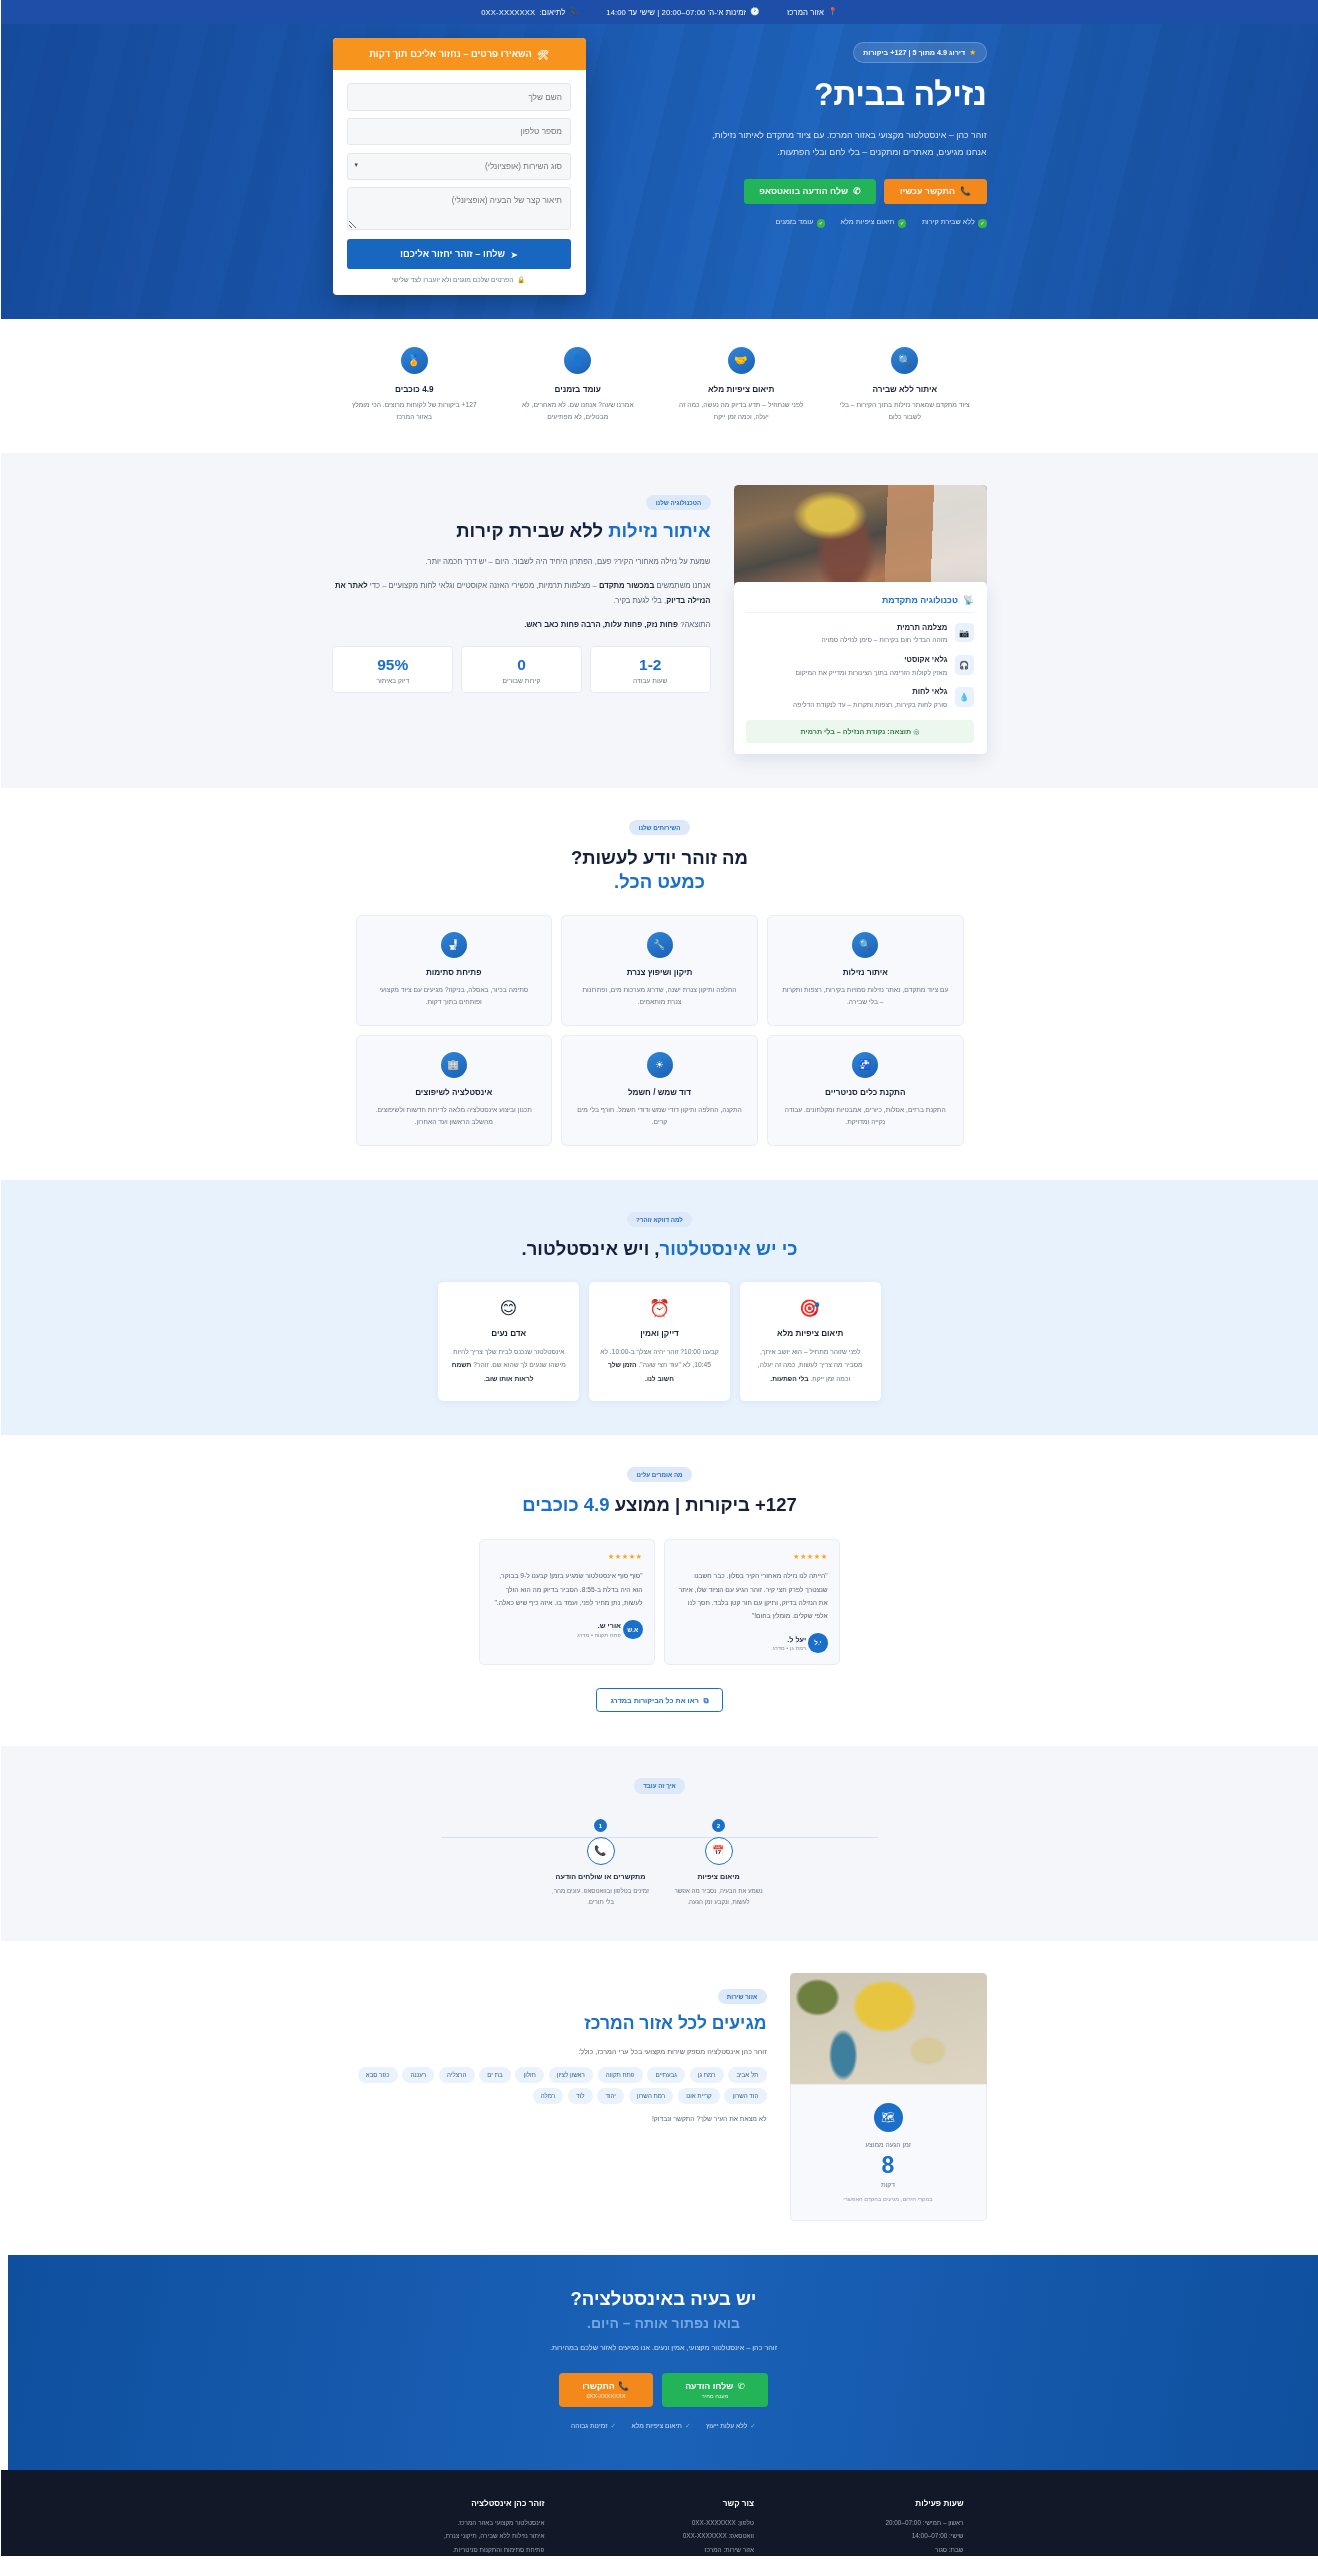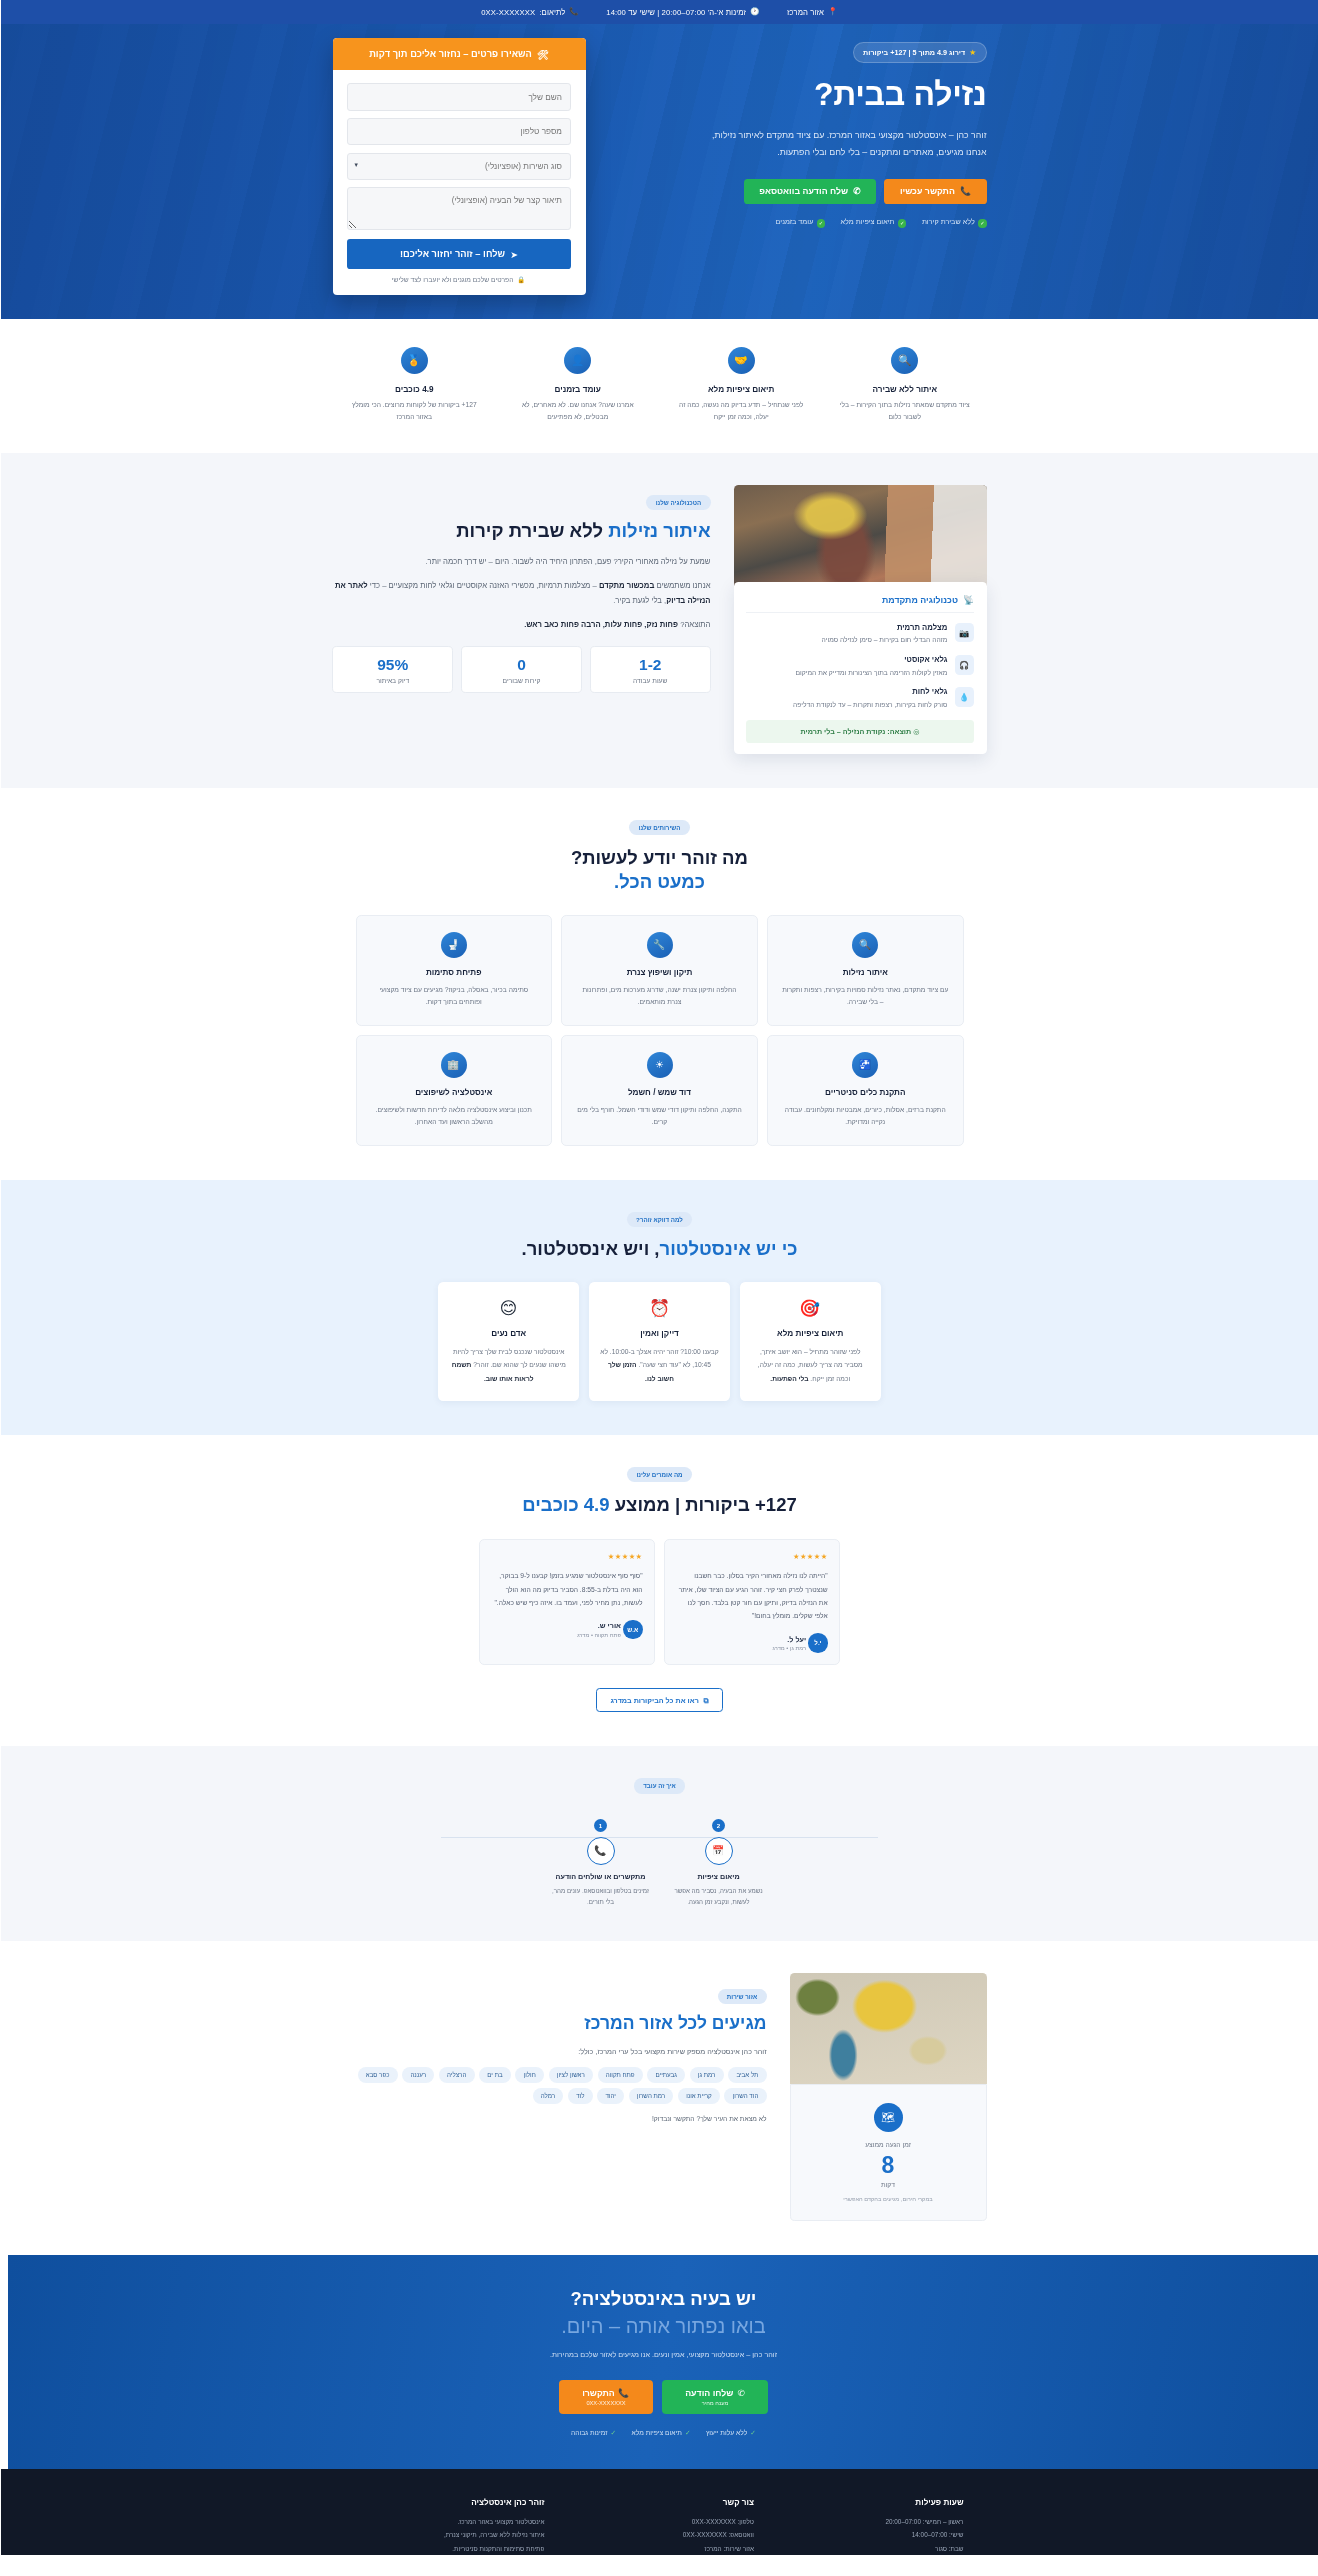--- a/index.html
+++ b/index.html
@@ -261,24 +261,24 @@
     background:#1a6fc9; color:#fff; display:flex; align-items:center; justify-content:center; font-size:10.8px;
   }
   .area-card .lbl { font-size:6.7px; color:#6b7585; }
   .area-card .num { font-size:23px; font-weight:800; color:#1a6fc9; line-height:1.2; margin:4.1px 0 1px; }
   .area-card .unit{ font-size:6.7px; color:#6b7585; margin-bottom:7.2px; }
   .area-card .note{ font-size:5.7px; color:#97a0ae; line-height:1.7; }
 
   
   .cta-band {
     background:linear-gradient(100deg,#0f4f9e 0%,#1a62b8 50%,#0f4f9e 100%);
-    padding:33px 0 32px; text-align:center; color:#fff;margin-left:8px;
+    padding:33px 0 40px; text-align:center; color:#fff;margin-left:8px;
   }
   .cta-band h2 { font-size:18.5px; font-weight:800; margin-bottom:5.2px; }
-  .cta-band h3 { font-size:20px; font-weight:400; color:#76a6e0; margin-bottom:10.3px; }
+  .cta-band h3 { font-size:14px; font-weight:700; color:#76a6e0; margin-bottom:10.3px; }
   .cta-band p  { font-size:7.2px; color:#cfe0f5; line-height:1.9; max-width:319px; margin:0 auto 17.5px; }
   .cta-btns { display:flex; gap:9.3px; justify-content:center; margin-bottom:14.4px; }
   .cta-btn {
     display:flex; flex-direction:column; align-items:center; justify-content:center; gap:2.1px;
     padding:8.2px 23px; border-radius:4.1px; color:#fff; border:none; cursor:pointer; font-family:inherit;
   }
   .cta-btn .t1 { font-size:8.8px; font-weight:800; display:flex; align-items:center; gap:4.1px; }
   .cta-btn .t2 { font-size:5.7px; opacity:.88; }
   .cta-foot { display:flex; gap:15.5px; justify-content:center; font-size:6.7px; color:#cfe0f5; }
   .cta-foot .ci { color:#6fd68a; margin-left:3.1px; }

